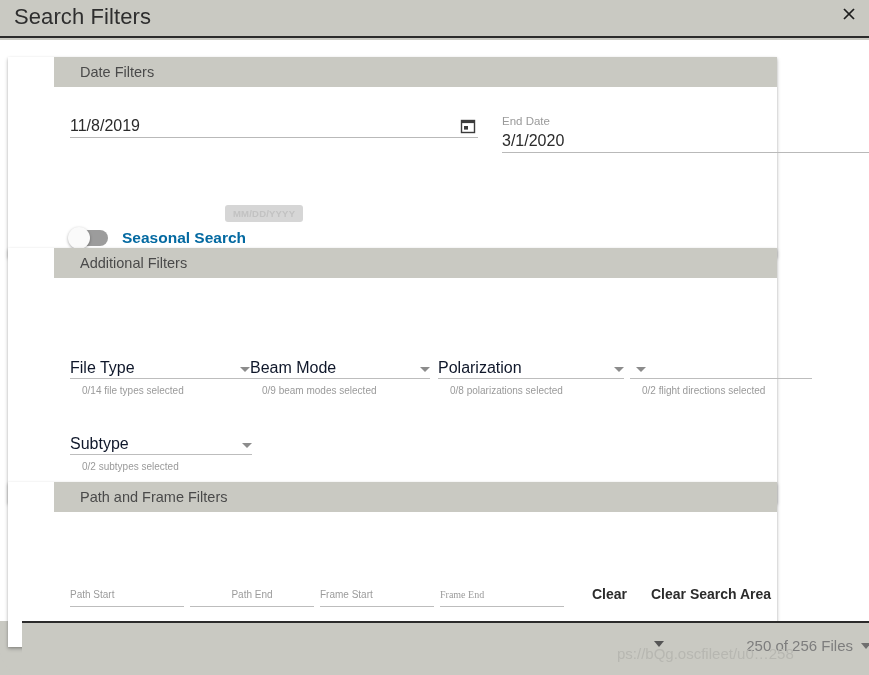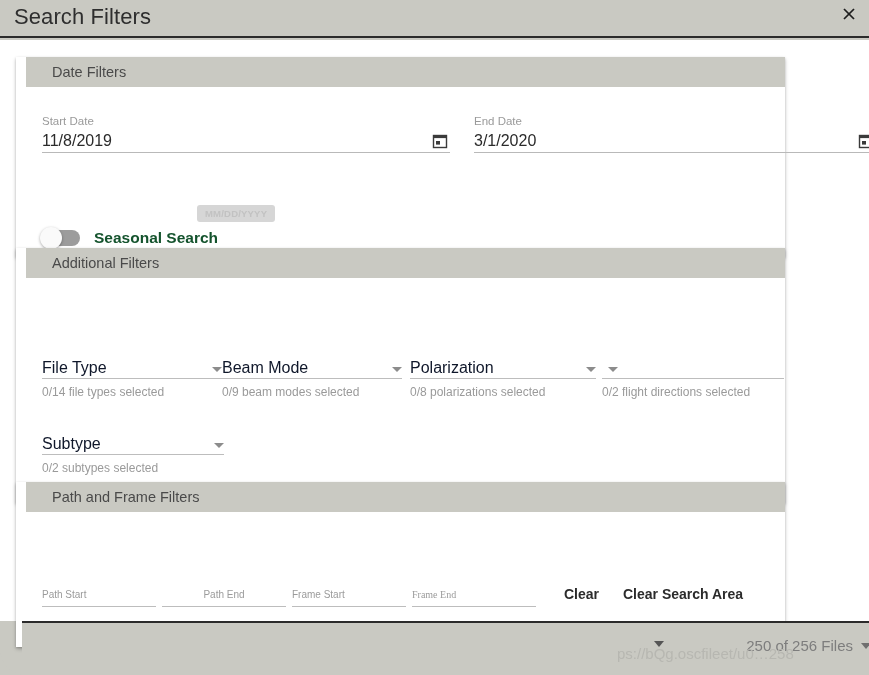--- a/index.html
+++ b/index.html
@@ -40,23 +40,24 @@
   
   .body-area {
     position: absolute; left: 0; top: 40px;
     width: 869px; height: 581px;
     background: #ffffff;
   }
 
   
   .panel {
     position: absolute;
-    left: 16px; width: 769px;
+    left: 8px; width: 769px;
     background: #ffffff;
     box-shadow: 0 2px 4px rgba(0,0,0,.22), 0 1px 2px rgba(0,0,0,.16);
+    padding-left: 36px;
   }
   .panel-header {
     height: 30px;
     background: #c9c9c2;
     display: flex; align-items: center;
     padding-left: 26px;
     border-left: 10px solid #ffffff;
   }
   .panel-header-label {
     font-size: 14.5px; color: #4a4a4a;
@@ -109,22 +110,23 @@
     border-right: 5px solid transparent;
     border-top: 5.5px solid #8c8c8c;
     margin-bottom: 6px;
     margin-left: 6px;
     cursor: pointer;
   }
   .sel-underline {
     border-bottom: 1px solid #bdbdbd; height: 0;
   }
   .sel-hint {
-    font-size: 12px; color: #9a9a9a; margin-top: 6px;
+    font-size: 10px; color: #9a9a9a; margin-top: 6px;
     white-space: nowrap;
+    margin-left: 12px;
   }
 
   
   .pinput { position: absolute; }
   .pinput .ph {
     font-size: 10px; color: #9b9b9b;
     height: 22px; line-height: 22px; display: block;
   }
   .pinput .ul { border-bottom: 1px solid #bdbdbd; height: 0; }
 
@@ -137,21 +139,21 @@
     width: 38px; height: 16px; border-radius: 9px;
     background: #9c9c9c; position: relative; cursor: pointer;
   }
   .toggle-knob {
     position: absolute; left: -2px; top: -3px;
     width: 22px; height: 22px; border-radius: 50%;
     background: #fafafa;
     box-shadow: 0 1px 3px rgba(0,0,0,.35);
   }
   .toggle-label {
-    margin-left: 14px; font-size: 15.5px; color: #14532d;
+    margin-left: 14px; font-size: 15.5px; color: #0369a1;
     font-weight: bold;
   }
 
   
   .tooltip {
     position: absolute; left: 181px; top: 158px;
     background: #d6d6d6; color: #c2c2c2;
     font-size: 9.5px; letter-spacing: .2px;
     padding: 3px 8px; border-radius: 3px;
     font-weight: bold;
@@ -214,21 +216,20 @@
 
   <div class="body-area">
 
     <div class="panel panel-date">
       <div class="panel-header">
         <span class="panel-header-label">Date Filters</span>
       </div>
       <div class="panel-body">
 
         <div class="field" style="left:26px; top:28px; width:408px;">
-          <span class="field-label">Start Date</span>
           <span class="field-value">11/8/2019</span>
           <div class="field-underline"></div>
           <span class="cal-icon">
             <svg width="16" height="16" viewBox="0 0 16 16" aria-hidden="true">
               <rect x="1.5" y="2.5" width="13" height="12" fill="none" stroke="#3b3b3b" stroke-width="1.4"></rect>
               <rect x="1.5" y="2.5" width="13" height="2.6" fill="#3b3b3b"></rect>
               <rect x="4" y="8" width="4" height="3.6" fill="#3b3b3b"></rect>
             </svg>
           </span>
         </div>

